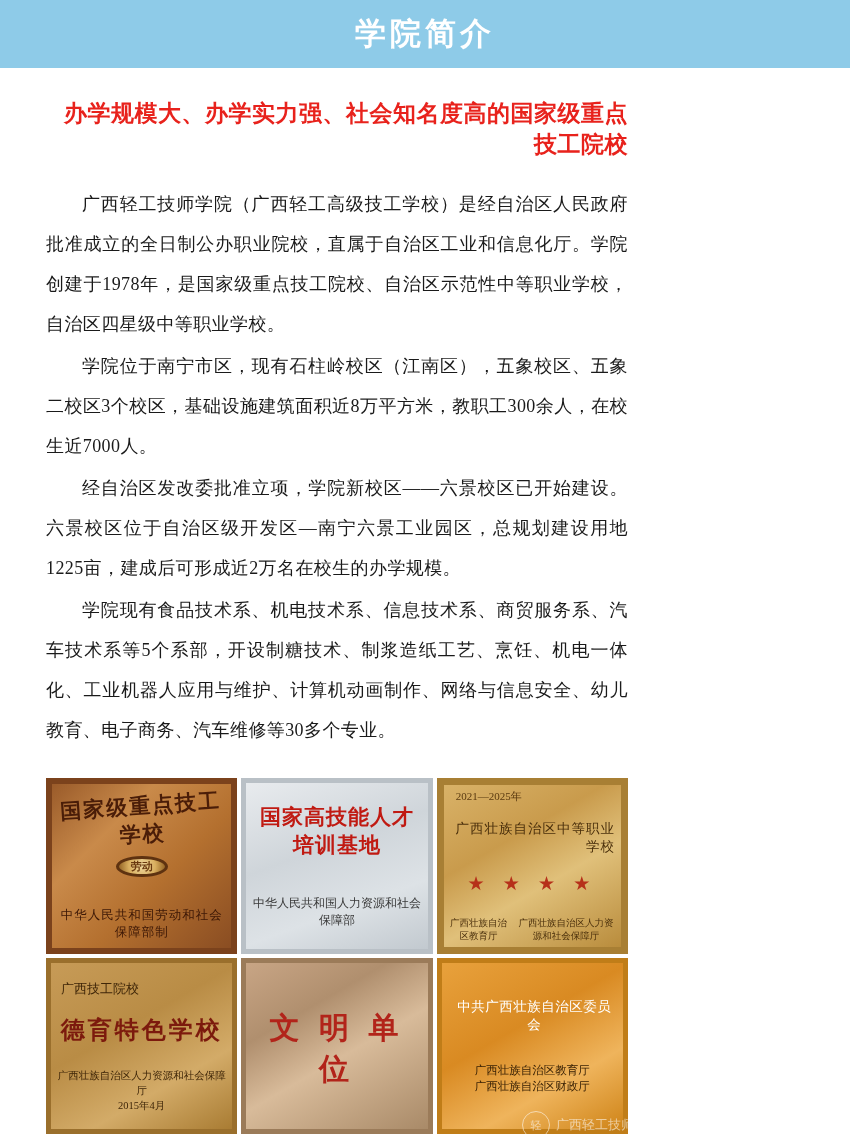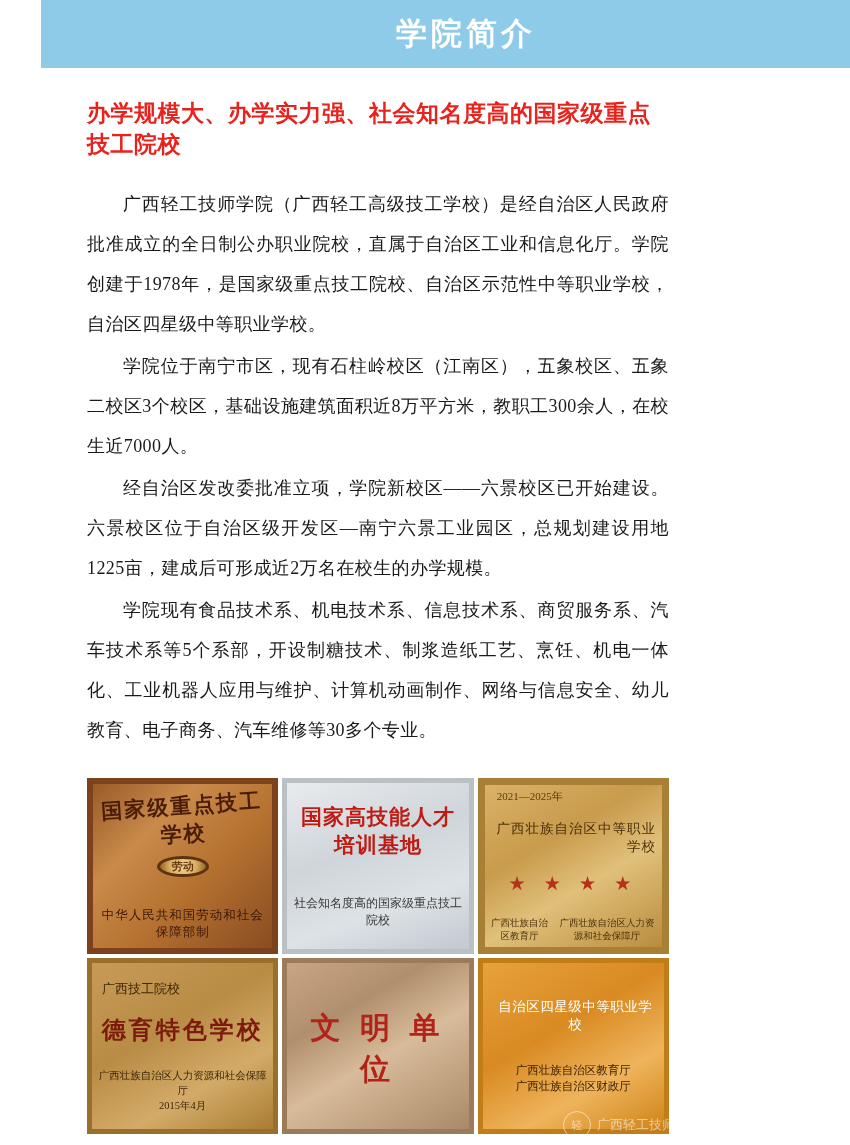--- a/index.html
+++ b/index.html
@@ -13,21 +13,20 @@
     font-family: "Liberation Serif", "DejaVu Serif", serif;
     position: relative;
     overflow: hidden;
   }
   .page {
     width: 674px;
     height: 1145px;
     position: relative;
     background: #ffffff;
     box-sizing: border-box;
-    margin-left: 41px;
   }
   
   .header {
     width: 850px;
     height: 68px;
     background: #8ecbe8;
     display: flex;
     align-items: center;
     justify-content: center;
   }
@@ -38,21 +37,21 @@
     letter-spacing: 4px;
     font-family: "Liberation Sans", sans-serif;
   }
   
   .content {
     padding: 0 46px;
     box-sizing: border-box;
   }
   .subtitle {
     margin-top: 30px;
-    text-align: left;
+    text-align: right;
     color: #e8221c;
     font-size: 23px;
     font-weight: bold;
     letter-spacing: 0.5px;
     font-family: "Liberation Sans", sans-serif;
   }
   .paragraphs {
     margin-top: 24px;
   }
   .para {
@@ -282,21 +281,21 @@
     <div class="plaques">
 
       <div class="plaque pl-1">
         <div class="pl-main">国家级重点技工学校</div>
         <div class="emblem">劳动</div>
         <div class="pl-sub">中华人民共和国劳动和社会保障部制</div>
       </div>
 
       <div class="plaque pl-2">
         <div class="pl-main">国家高技能人才培训基地</div>
-        <div class="pl-sub">社会知名度高的国家级重点技工院校</div>
+        <div class="pl-sub">中华人民共和国人力资源和社会保障部</div>
       </div>
 
       <div class="plaque pl-3">
         <div class="pl-year">2021—2025年</div>
         <div class="pl-top">广西壮族自治区中等职业学校</div>
         <div class="stars">★ ★ ★ ★</div>
         <div class="pl-foot">
           <span>广西壮族自治区教育厅</span>
           <span>广西壮族自治区人力资源和社会保障厅</span>
         </div>
@@ -307,21 +306,21 @@
         <div class="pl-main">德育特色学校</div>
         <div class="pl-sub" style="white-space:pre-line;">广西壮族自治区人力资源和社会保障厅
 2015年4月</div>
       </div>
 
       <div class="plaque pl-5">
         <div class="pl-main">文 明 单 位</div>
       </div>
 
       <div class="plaque pl-6">
-        <div class="pl-top">自治区四星级中等职业学校</div>
+        <div class="pl-top">中共广西壮族自治区委员会</div>
         <div class="pl-sub" style="white-space:pre-line;">广西壮族自治区教育厅
 广西壮族自治区财政厅</div>
       </div>
 
     </div>
   </div>
 
   <div class="watermark">
     <div class="wm-logo">轻</div>
     <span>广西轻工技师学院</span>

